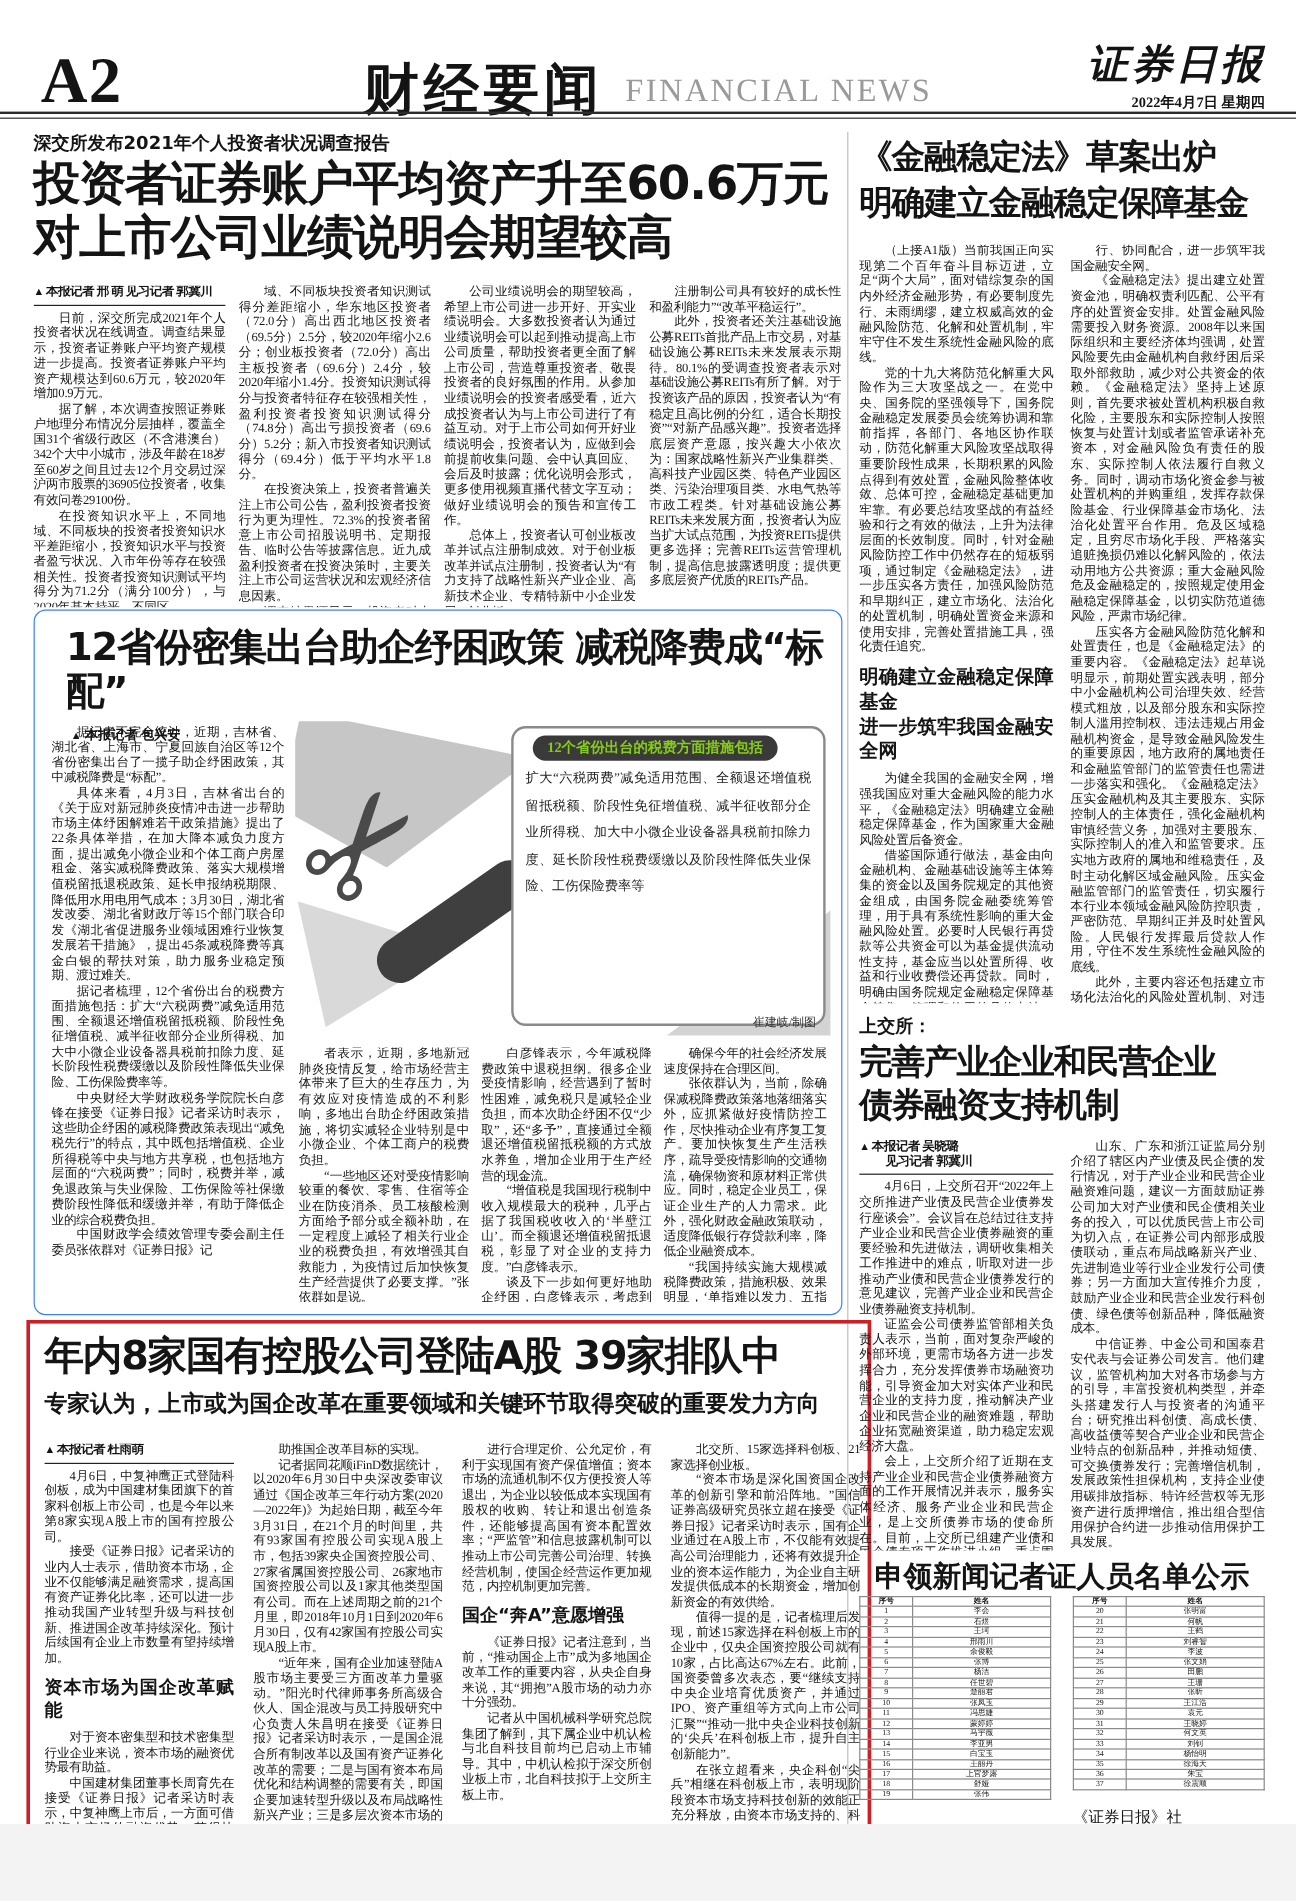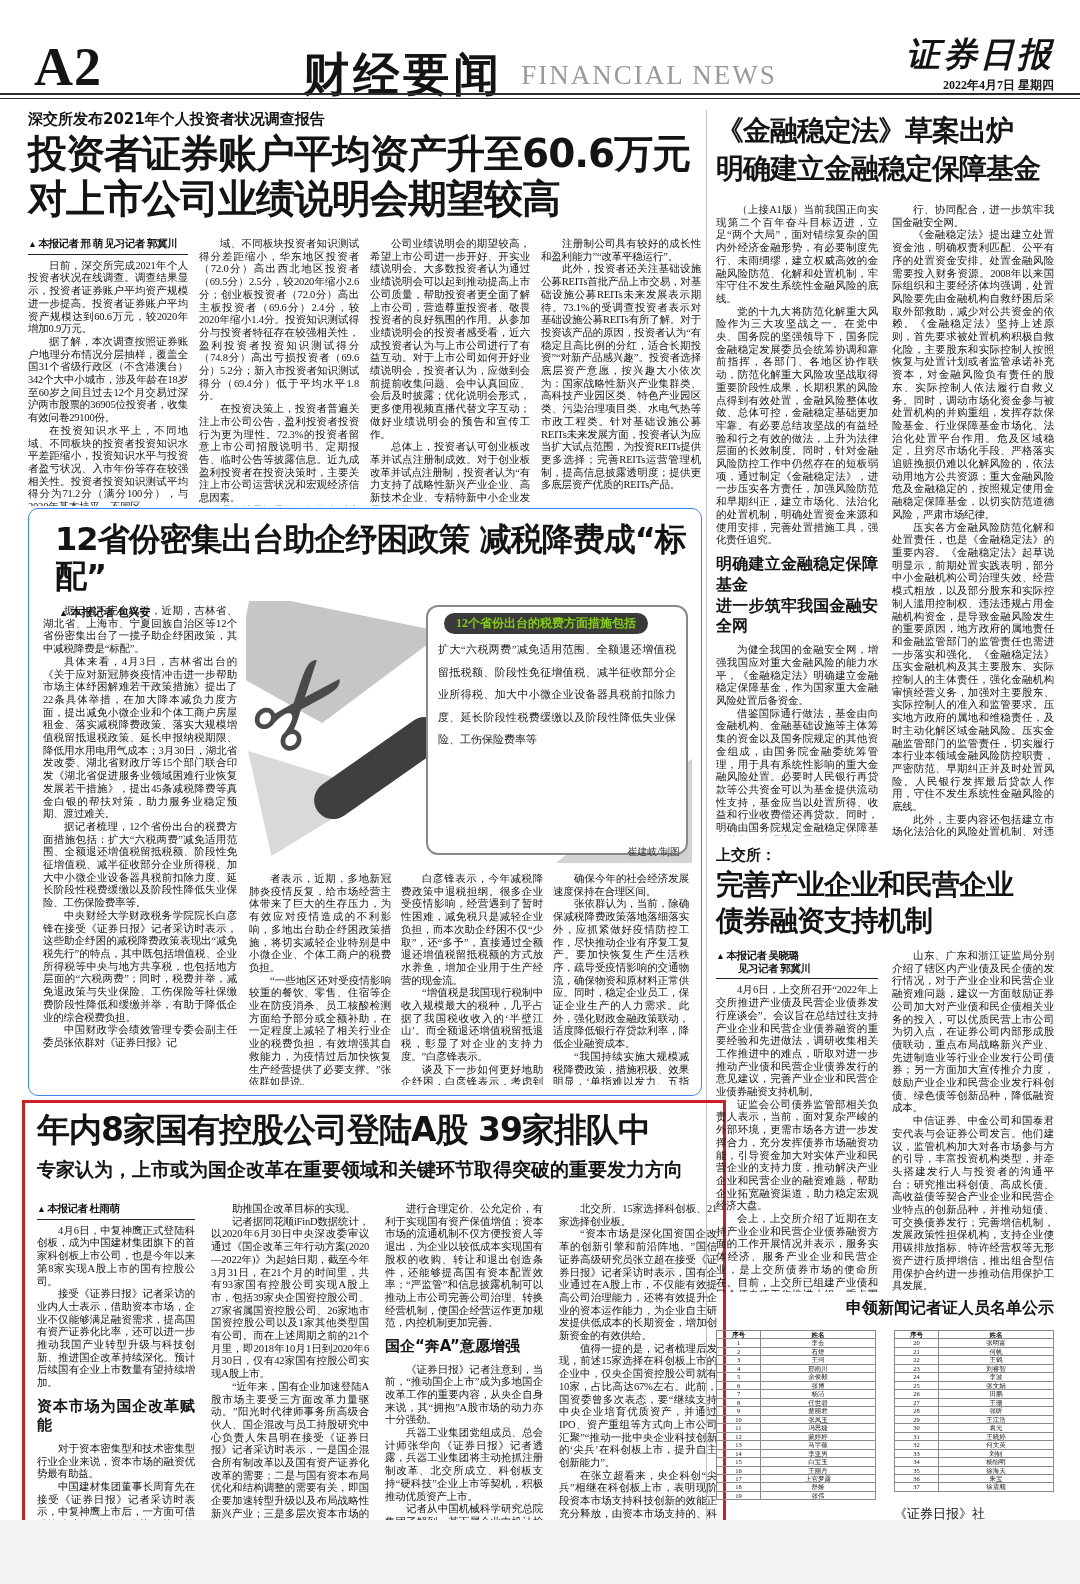--- a/index.html
+++ b/index.html
@@ -88,21 +88,21 @@
         <p>域、不同板块投资者知识测试得分差距缩小，华东地区投资者（72.0分）高出西北地区投资者（69.5分）2.5分，较2020年缩小2.6分；创业板投资者（72.0分）高出主板投资者（69.6分）2.4分，较2020年缩小1.4分。投资知识测试得分与投资者特征存在较强相关性，盈利投资者投资知识测试得分（74.8分）高出亏损投资者（69.6分）5.2分；新入市投资者知识测试得分（69.4分）低于平均水平1.8分。</p>
         <p>在投资决策上，投资者普遍关注上市公司公告，盈利投资者投资行为更为理性。72.3%的投资者留意上市公司招股说明书、定期报告、临时公告等披露信息。近九成盈利投资者在投资决策时，主要关注上市公司运营状况和宏观经济信息因素。</p>
         <p>调查结果还显示，投资者对上市</p>
       </div>
     <div class="c" style="left:342px;top:128px;width:160px;height:268px">
         <p>公司业绩说明会的期望较高，希望上市公司进一步开好、开实业绩说明会。大多数投资者认为通过业绩说明会可以起到推动提高上市公司质量，帮助投资者更全面了解上市公司，营造尊重投资者、敬畏投资者的良好氛围的作用。从参加业绩说明会的投资者感受看，近六成投资者认为与上市公司进行了有益互动。对于上市公司如何开好业绩说明会，投资者认为，应做到会前提前收集问题、会中认真回应、会后及时披露；优化说明会形式，更多使用视频直播代替文字互动；做好业绩说明会的预告和宣传工作。</p>
         <p>总体上，投资者认可创业板改革并试点注册制成效。对于创业板改革并试点注册制，投资者认为“有力支持了战略性新兴产业企业、高新技术企业、专精特新中小企业发展”“创业板</p>
       </div>
     <div class="c" style="left:513px;top:128px;width:160px;height:268px">
         <p>注册制公司具有较好的成长性和盈利能力”“改革平稳运行”。</p>
-        <p>此外，投资者还关注基础设施公募REITs首批产品上市交易，对基础设施公募REITs未来发展表示期待。73.1%的受调查投资者表示对基础设施公募REITs有所了解。对于投资该产品的原因，投资者认为“有稳定且高比例的分红，适合长期投资”“对新产品感兴趣”。投资者选择底层资产意愿，按兴趣大小依次为：国家战略性新兴产业集群类、高科技产业园区类、特色产业园区类、污染治理项目类、水电气热等市政工程类。针对基础设施公募REITs未来发展方面，投资者认为应当扩大试点范围，为投资REITs提供更多选择；完善REITs运营管理机制，提高信息披露透明度；提供更多底层资产优质的REITs产品。</p>
+        <p>此外，投资者还关注基础设施公募REITs首批产品上市交易，对基础设施公募REITs未来发展表示期待。80.1%的受调查投资者表示对基础设施公募REITs有所了解。对于投资该产品的原因，投资者认为“有稳定且高比例的分红，适合长期投资”“对新产品感兴趣”。投资者选择底层资产意愿，按兴趣大小依次为：国家战略性新兴产业集群类、高科技产业园区类、特色产业园区类、污染治理项目类、水电气热等市政工程类。针对基础设施公募REITs未来发展方面，投资者认为应当扩大试点范围，为投资REITs提供更多选择；完善REITs运营管理机制，提高信息披露透明度；提供更多底层资产优质的REITs产品。</p>
       </div>
   </div>
 
   <div class="abs" style="left:716px;top:112px;width:338px;height:726px">
     <div class="h-xl hei" style="font-size:28px;line-height:1.35">《金融稳定法》草案出炉</div>
     <div class="h-xl hei" style="font-size:28px;line-height:1.35">明确建立金融稳定保障基金</div>
     <div class="c" style="left:0;top:92px;width:162px;height:632px">
       <div>
           <p>（上接A1版）当前我国正向实现第二个百年奋斗目标迈进，立足“两个大局”，面对错综复杂的国内外经济金融形势，有必要制度先行、未雨绸缪，建立权威高效的金融风险防范、化解和处置机制，牢牢守住不发生系统性金融风险的底线。</p>
           <p>党的十九大将防范化解重大风险作为三大攻坚战之一。在党中央、国务院的坚强领导下，国务院金融稳定发展委员会统筹协调和靠前指挥，各部门、各地区协作联动，防范化解重大风险攻坚战取得重要阶段性成果，长期积累的风险点得到有效处置，金融风险整体收敛、总体可控，金融稳定基础更加牢靠。有必要总结攻坚战的有益经验和行之有效的做法，上升为法律层面的长效制度。同时，针对金融风险防控工作中仍然存在的短板弱项，通过制定《金融稳定法》，进一步压实各方责任，加强风险防范和早期纠正，建立市场化、法治化的处置机制，明确处置资金来源和使用安排，完善处置措施工具，强化责任追究。</p>
@@ -185,21 +185,20 @@
         <p>记者据同花顺iFinD数据统计，以2020年6月30日中央深改委审议通过《国企改革三年行动方案(2020—2022年)》为起始日期，截至今年3月31日，在21个月的时间里，共有93家国有控股公司实现A股上市，包括39家央企国资控股公司、27家省属国资控股公司、26家地市国资控股公司以及1家其他类型国有公司。而在上述周期之前的21个月里，即2018年10月1日到2020年6月30日，仅有42家国有控股公司实现A股上市。</p>
         <p>“近年来，国有企业加速登陆A股市场主要受三方面改革力量驱动。”阳光时代律师事务所高级合伙人、国企混改与员工持股研究中心负责人朱昌明在接受《证券日报》记者采访时表示，一是国企混合所有制改革以及国有资产证券化改革的需要；二是与国有资本布局优化和结构调整的需要有关，即国企要加速转型升级以及布局战略性新兴产业；三是多层次资本市场的深化改革，尤其是全面实行股票发行注册制改革加速了国企上市步伐。</p>
       </div>
     <div class="c" style="left:360px;top:100px;width:158px;height:348px">
       <div>
           <p>进行合理定价、公允定价，有利于实现国有资产保值增值；资本市场的流通机制不仅方便投资人等退出，为企业以较低成本实现国有股权的收购、转让和退出创造条件，还能够提高国有资本配置效率；“严监管”和信息披露机制可以推动上市公司完善公司治理、转换经营机制，使国企经营运作更加规范，内控机制更加完善。</p>
         </div>
       <div class="sub">国企“奔A”意愿增强</div>
       <div>
           <p>《证券日报》记者注意到，当前，“推动国企上市”成为多地国企改革工作的重要内容，从央企自身来说，其“拥抱”A股市场的动力亦十分强劲。</p>
-          <p>兵器工业集团党组成员、总会计师张华向《证券日报》记者透露，兵器工业集团将主动抢抓注册制改革、北交所成立、科创板支持“硬科技”企业上市等契机，积极推动优质资产上市。</p>
           <p>记者从中国机械科学研究总院集团了解到，其下属企业中机认检与北自科技目前均已启动上市辅导。其中，中机认检拟于深交所创业板上市，北自科技拟于上交所主板上市。</p>
         </div>
     </div>
     <div class="c" style="left:534px;top:100px;width:158px;height:348px">
         <p>北交所、15家选择科创板、21家选择创业板。</p>
         <p>“资本市场是深化国资国企改革的创新引擎和前沿阵地。”国信证券高级研究员张立超在接受《证券日报》记者采访时表示，国有企业通过在A股上市，不仅能有效提高公司治理能力，还将有效提升企业的资本运作能力，为企业自主研发提供低成本的长期资金，增加创新资金的有效供给。</p>
         <p>值得一提的是，记者梳理后发现，前述15家选择在科创板上市的企业中，仅央企国资控股公司就有10家，占比高达67%左右。此前，国资委曾多次表态，要“继续支持中央企业培育优质资产，并通过IPO、资产重组等方式向上市公司汇聚”“推动一批中央企业科技创新的‘尖兵’在科创板上市，提升自主创新能力”。</p>
         <p>在张立超看来，央企科创“尖兵”相继在科创板上市，表明现阶段资本市场支持科技创新的效能正充分释放，由资本市场支持的、科技创新引领的高质量新发展格局正在加速形成。</p>
         <p>朱昌明认为，目前看来，上市或为国企改革在重要领域和关键环节取得突破的重要发力方向。预计国企上市的步伐将进一步加快。</p>
       </div>
@@ -220,21 +219,21 @@
           <p>会上，上交所介绍了近期在支持产业企业和民营企业债券融资方面的工作开展情况并表示，服务实体经济、服务产业企业和民营企业，是上交所债券市场的使命所在。目前，上交所已组建产业债和民企债专项工作推进小组，重点围绕对接投融资两端、推动创新产品发展、提升信息披露质量、完善二级市场建设、丰富风险管理工具等方面，着力畅通产业企业及民营企业债券融资渠道。</p>
         </div>
     </div>
     <div class="c" style="left:176px;top:104px;width:162px;height:342px">
         <p>山东、广东和浙江证监局分别介绍了辖区内产业债及民企债的发行情况，对于产业企业和民营企业融资难问题，建议一方面鼓励证券公司加大对产业债和民企债相关业务的投入，可以优质民营上市公司为切入点，在证券公司内部形成股债联动，重点布局战略新兴产业、先进制造业等行业企业发行公司债券；另一方面加大宣传推介力度，鼓励产业企业和民营企业发行科创债、绿色债等创新品种，降低融资成本。</p>
         <p>中信证券、中金公司和国泰君安代表与会证券公司发言。他们建议，监管机构加大对各市场参与方的引导，丰富投资机构类型，并牵头搭建发行人与投资者的沟通平台；研究推出科创债、高成长债、高收益债等契合产业企业和民营企业特点的创新品种，并推动短债、可交换债券发行；完善增信机制，发展政策性担保机构，支持企业使用碳排放指标、特许经营权等无形资产进行质押增信，推出组合型信用保护合约进一步推动信用保护工具发展。</p>
       </div>
   </div>
 
   <div class="abs" style="left:716px;top:1298px;width:338px;height:282px">
-    <div class="hei" style="font-size:16px;font-weight:900;text-align:right">申领新闻记者证人员名单公示</div>
+    <div class="hei" style="font-size:24px;font-weight:900;text-align:center">申领新闻记者证人员名单公示</div>
     <table class="ntable abs" style="left:0;top:32px">
       <thead>
           <tr>
         <th class="cno">序号</th>
         <th>姓名</th>
       </tr>
         </thead>
       <tbody>
           <tr>
             <td>1</td>

